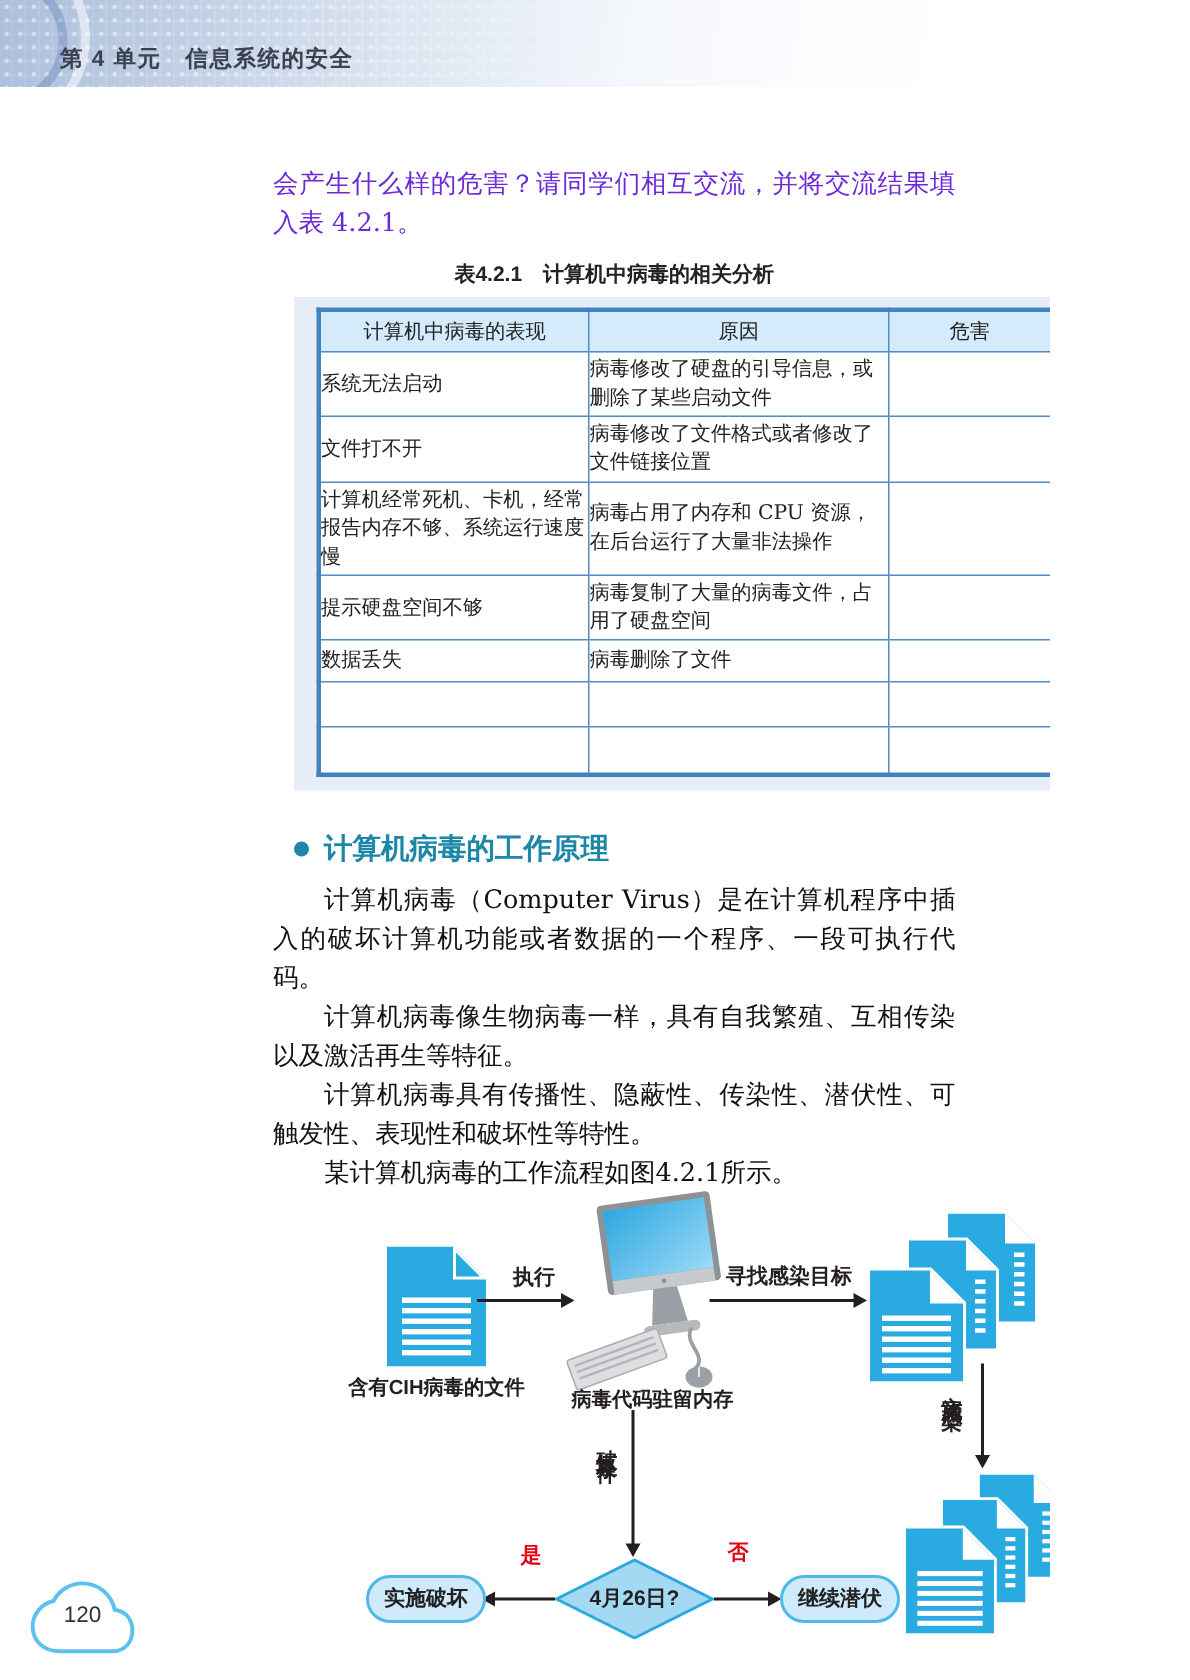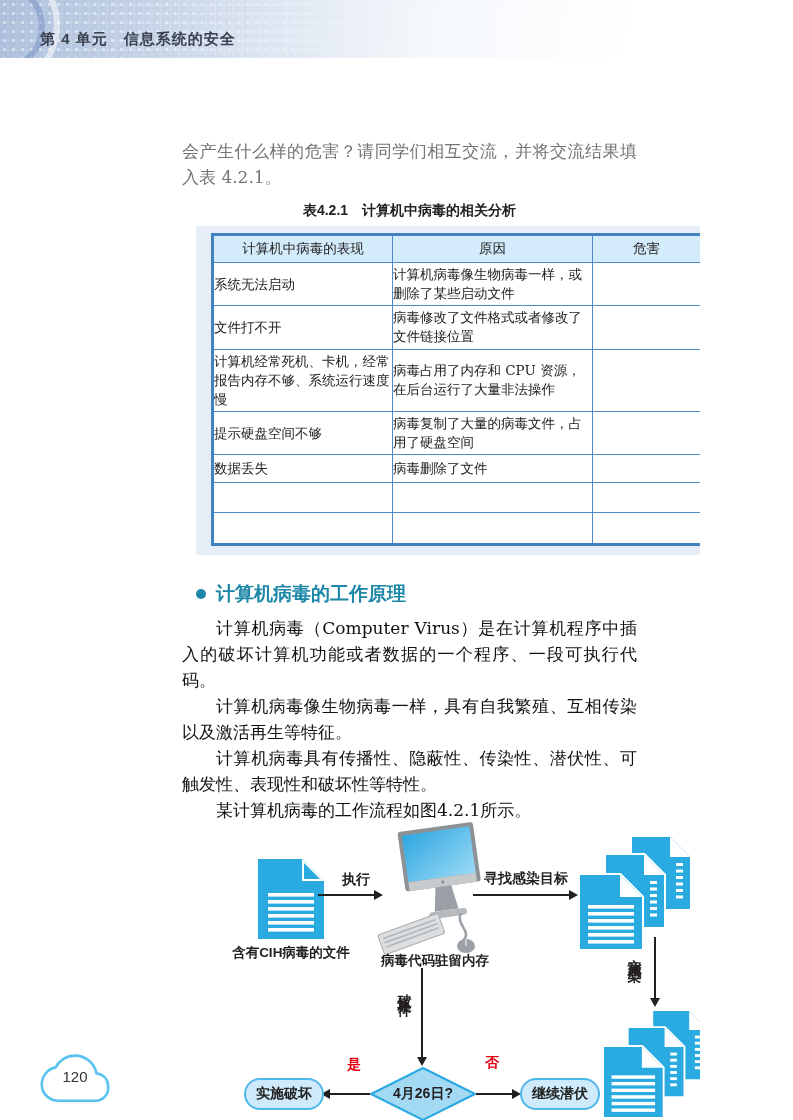--- a/index.html
+++ b/index.html
@@ -19,22 +19,22 @@
     -webkit-mask-image:linear-gradient(90deg,#000 30%,transparent 95%);
             mask-image:linear-gradient(90deg,#000 30%,transparent 95%); }
   .header .arc1, .header .arc2 { position:absolute; border-radius:50%; border:6px solid rgba(90,120,180,.35); }
   .header .arc1 { width:90px; height:90px; left:-45px; top:-18px; }
   .header .arc2 { width:130px; height:130px; left:-70px; top:-40px; border-color:rgba(255,255,255,.55); }
   .header-title { position:absolute; left:40px; bottom:9px; font-size:15px; font-weight:bold;
     color:#3a4150; letter-spacing:1px; }
 
   
   .content { position:relative; margin:0 63px 0 182px; }
-  .intro { margin-top:80px; font-family:"DejaVu Serif", serif; font-size:17px; line-height:26px;
-    color:#737373; text-align:justify; }
+  .intro { margin-top:52px; font-family:"DejaVu Serif", serif; font-size:17px; line-height:26px;
+    color:#6d28d9; text-align:justify; }
   .table-caption { margin-top:12px; text-align:center; font-size:14px; font-weight:bold; color:#222; }
 
   .table-panel { margin:6px 0 0 14px; width:517px; background:#e7edf7; padding:7px 13px 9px 15px; }
   table.analysis { border-collapse:collapse; width:489px; table-layout:fixed;
     font-family:"DejaVu Serif", serif; font-size:13.5px; color:#222; background:#fff;
     border:3px solid #4182bf; }
   table.analysis th, table.analysis td { border:1px solid #4f8cc7; padding:2px 0; vertical-align:middle; }
   table.analysis th { background:#d4ebfb; font-weight:normal; text-align:center; height:28px; }
   table.analysis td { line-height:1.42; }
   .c1 { width:180px; } .c2 { width:200px; } .c3 { width:109px; }
@@ -64,21 +64,21 @@
     border-top:9px solid #231f20; border-left:5px solid transparent; border-right:5px solid transparent; }
   .fc-box { position:absolute; width:80px; height:32px; background:#cfeafa; border:2px solid #4fb8ea;
     border-radius:16px; display:flex; align-items:center; justify-content:center;
     font-size:14px; font-weight:bold; color:#222; }
   .diamond-text { position:absolute; left:140px; top:242px; width:106px; height:54px;
     display:flex; align-items:center; justify-content:center; font-size:14px; font-weight:bold; }
   .fig-caption-wrap { margin-left:48px; width:480px; text-align:center; margin-top:8px; }
   .fig-caption { font-size:13.5px; font-weight:bold; color:#222; }
 
   
-  .page-cloud { position:absolute; left:40px; top:1048px; width:70px; height:56px; }
+  .page-cloud { position:absolute; left:20px; top:1048px; width:70px; height:56px; }
   .page-cloud svg { position:absolute; inset:0; }
   .page-cloud .num { position:absolute; left:0; right:0; top:20px; text-align:center;
     font-size:15px; color:#333; }
 </style>
 </head>
 <body>
 
 <div class="page">
 
   <div class="header">
@@ -103,21 +103,21 @@
         <thead>
           <tr>
             <th>计算机中病毒的表现</th>
             <th>原因</th>
             <th>危害</th>
           </tr>
         </thead>
         <tbody>
           <tr style="height:40px;">
             <td>系统无法启动</td>
-            <td>计算机病毒像生物病毒一样，或删除了某些启动文件</td>
+            <td>病毒修改了硬盘的引导信息，或删除了某些启动文件</td>
             <td></td>
           </tr>
           <tr style="height:40px;">
             <td>文件打不开</td>
             <td>病毒修改了文件格式或者修改了文件链接位置</td>
             <td></td>
           </tr>
           <tr style="height:58px;">
             <td>计算机经常死机、卡机，经常报告内存不够、系统运行速度慢</td>
             <td>病毒占用了内存和 CPU 资源，在后台运行了大量非法操作</td>

